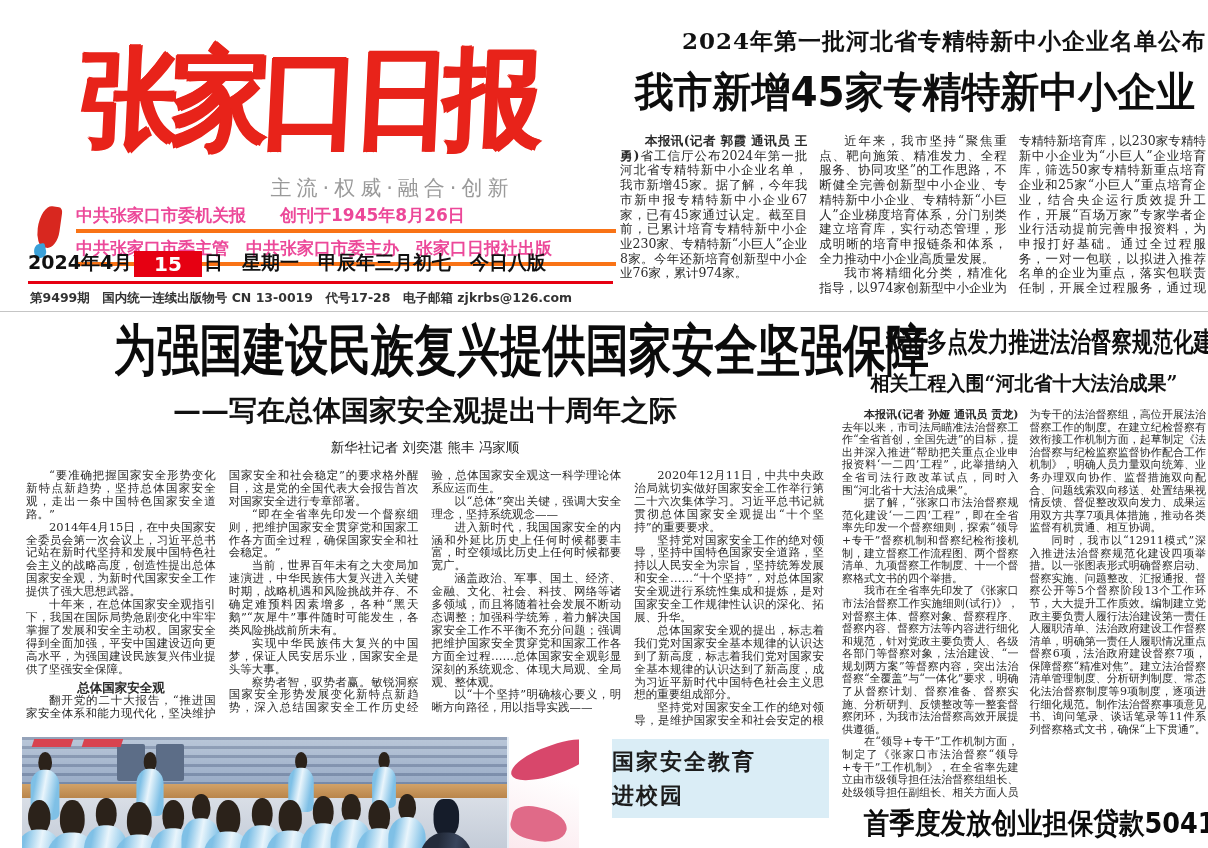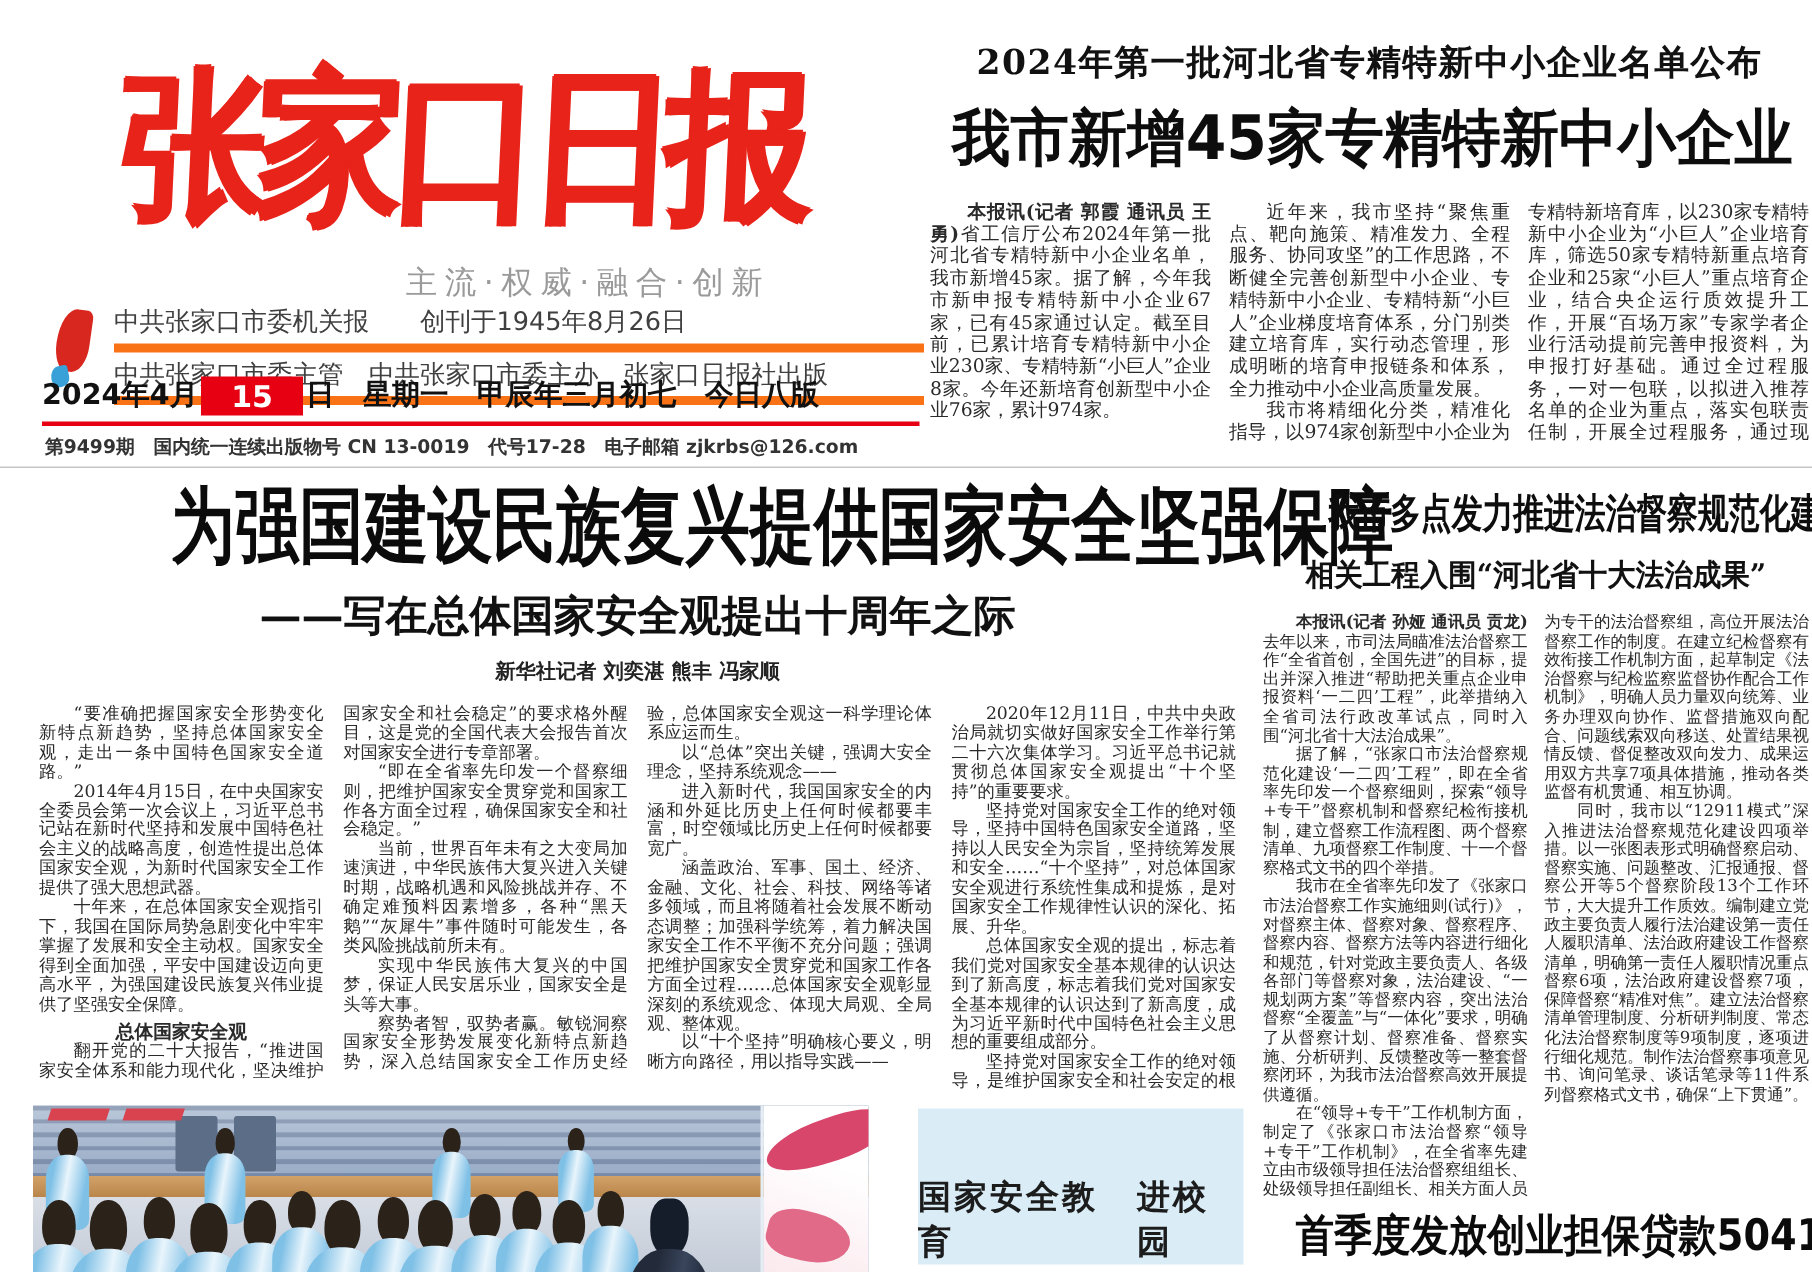--- a/index.html
+++ b/index.html
@@ -33,22 +33,22 @@
     transform:rotate(8deg);
   }
   .logo .flame-dot {
     position:absolute; left:2px; bottom:4px; width:12px; height:14px;
     background:#3aa0d8; border-radius:60% 20% 55% 45% / 65% 15% 50% 50%;
     transform:rotate(-12deg);
   }
   .org-lines { position:absolute; left:76px; top:203px; width:540px;
     font-family:"DejaVu Sans","Liberation Sans",sans-serif; }
   .org-line {
-    font-size:17px; font-weight:normal; color:#404040; line-height:24px;
-    border-bottom:6px solid #f97316; padding-bottom:2px; margin-bottom:3px;
+    font-size:17px; font-weight:bold; color:#ec4899; line-height:24px;
+    border-bottom:4px solid #f97316; padding-bottom:2px; margin-bottom:3px;
     white-space:nowrap;
   }
   .date-line {
     position:absolute; left:28px; top:250px; width:585px;
     font-family:"DejaVu Sans","Liberation Sans",sans-serif;
     font-size:19px; font-weight:bold; color:#111; white-space:nowrap;
   }
   .date-day {
     display:inline-block; background:#e60012; color:#fff; font-size:20px;
     padding:0 20px; line-height:26px; margin:0 2px; vertical-align:-2px;
@@ -61,21 +61,21 @@
   }
   .full-rule { position:absolute; left:0; top:311px; width:1208px; height:1px; background:#c5c5c5; }
 
   
   .para { text-indent:2em; text-align:justify; word-break:break-all; }
   .para b { font-weight:bold; }
 
   
   .top-article { position:absolute; left:620px; top:26px; width:586px; }
   .top-article .kicker {
-    text-align:center; font-size:23px; font-weight:bold; color:#111;
+    text-align:right; font-size:23px; font-weight:bold; color:#111;
     letter-spacing:1px; white-space:nowrap;
   }
   .top-article .headline {
     margin-top:8px; text-align:center; white-space:nowrap;
     font-family:"DejaVu Sans","Liberation Sans",sans-serif;
     font-size:41px; font-weight:900; color:#0d0d0d; letter-spacing:0px;
     transform:scaleX(0.95); transform-origin:center;
   }
   .top-article .body3 {
     margin-top:14px; height:176px; overflow:hidden;
@@ -89,21 +89,21 @@
     text-align:center; white-space:nowrap;
     font-family:"DejaVu Sans","Liberation Sans",sans-serif;
     font-size:55px; font-weight:900; color:#0b0b0b; line-height:60px;
     transform:scaleX(0.78); transform-origin:center;
   }
   .main-article .subtitle {
     margin-top:12px; text-align:center; font-size:28px; font-weight:bold;
     color:#111; white-space:nowrap;
   }
   .main-article .byline {
-    margin-top:9px; text-align:center; font-size:13.5px; font-weight:bold; color:#222;
+    margin-top:9px; text-align:center; font-size:13.5px; font-weight:normal; color:#222;
   }
   .main-article .body4 {
     margin-top:12px; height:264px; overflow:hidden;
     column-count:4; column-gap:13px; column-fill:auto;
     font-size:11.5px; line-height:12.9px; color:#2a2a2a;
   }
   .sec-head1 { text-align:center; font-weight:bold; font-size:12.5px; margin-top:6px; }
   .sec-head2 { font-weight:bold; text-indent:2em; text-align:justify; word-break:break-all; margin-bottom:4px; }
 
   
@@ -172,23 +172,23 @@
   .photo-banner .swash1 {
     position:absolute; top:8%; right:-20%; width:120%; height:26%;
     background:#d8476b; border-radius:60% 40% 50% 50%; transform:rotate(-18deg);
   }
   .photo-banner .swash2 {
     position:absolute; bottom:6%; left:4%; width:80%; height:30%;
     background:#e06a88; border-radius:45% 55% 60% 40%; transform:rotate(14deg);
   }
   
   .caption-box {
-    position:absolute; left:612px; top:739px; width:217px; height:104px;
-    background:#daedf6; display:flex; flex-direction:row;
-    align-items:flex-end; justify-content:center; gap:4px;
+    position:absolute; left:612px; top:739px; width:217px; height:79px;
+    background:#daedf6; display:flex; flex-direction:column;
+    align-items:flex-start; justify-content:center; gap:4px;
   }
   .caption-box .cap-line {
     font-size:22px; font-weight:bold; color:#1c1c1c; letter-spacing:2px;
   }
 </style>
 </head>
 <body>
 
 <div id="page">
 

